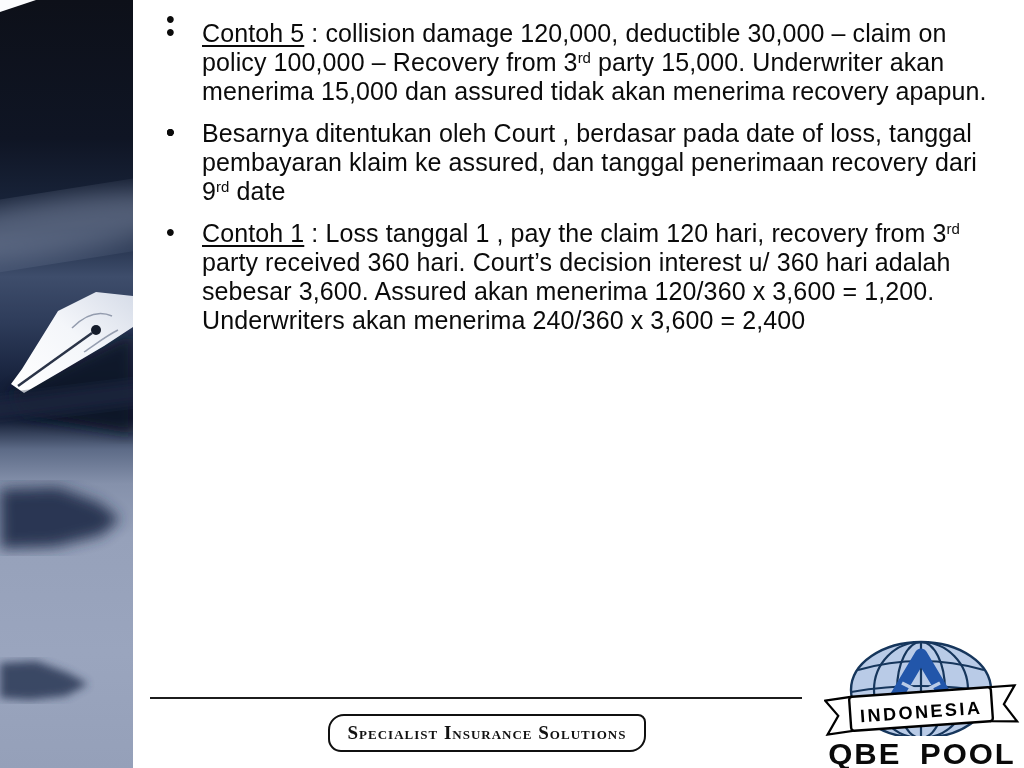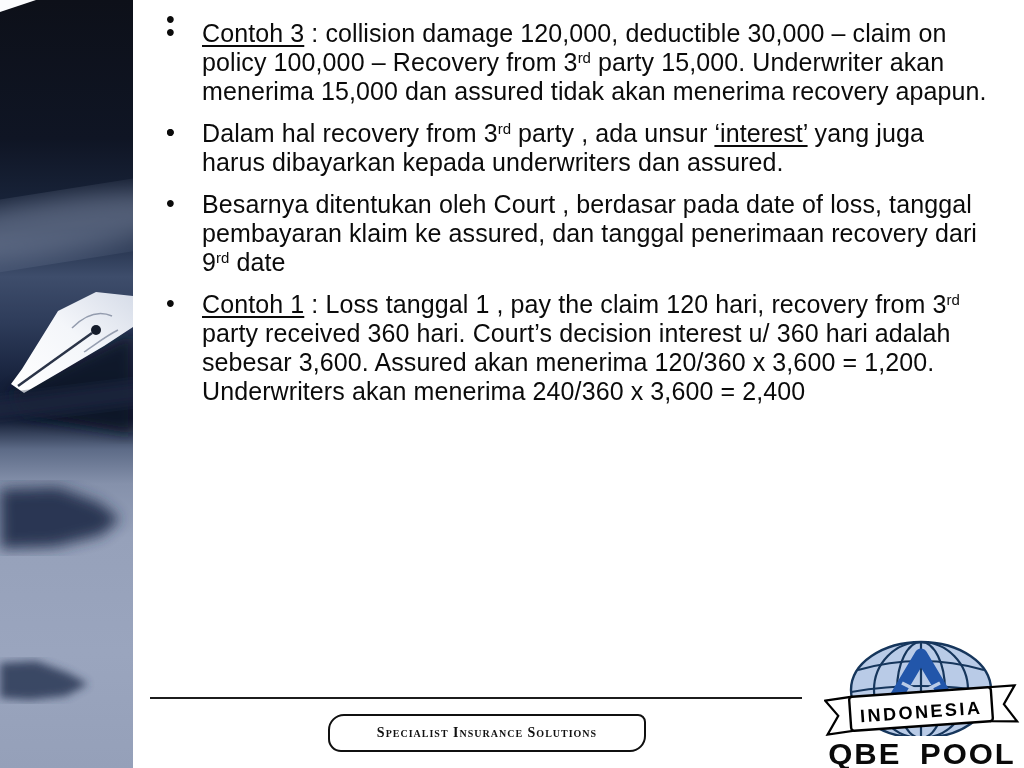--- a/index.html
+++ b/index.html
@@ -29,21 +29,21 @@
   }
   sup.seg-sup{font-size:15px;line-height:0;vertical-align:8px;letter-spacing:0;}
 
   
   .footer-line{position:absolute;left:150px;top:697px;width:652px;border-top:2px solid #1c1c1c;}
   .banner{
     position:absolute;left:328px;top:714px;width:318px;height:38px;box-sizing:border-box;
     border:2px solid #101010;border-radius:16px 8px 16px 13px;background:#ffffff;
     display:flex;align-items:center;justify-content:center;
     font-family:"Liberation Serif", serif;font-variant:small-caps;font-weight:700;
-    font-size:14px;letter-spacing:1px;color:#111;
+    font-size:19px;letter-spacing:1px;color:#111;
   }
 
   
   .logo{position:absolute;left:824px;top:640px;width:196px;height:128px;}
   .logo svg{display:block;}
   .globe-fill{fill:var(--globe-fill,#b9cbe7);}
   .globe-line{stroke:var(--globe-line,#16365c);}
   .knot{stroke:var(--logo-knot-blue,#2256aa);}
   .pool-label{
     position:absolute;left:0;top:96px;width:100%;text-align:center;
@@ -104,23 +104,23 @@
 
       <polygon points="0,489 58,487 100,503 120,519 102,535 55,547 0,549" fill="#232f4b" opacity="0.92" filter="url(#b7)"></polygon>
       <polygon points="0,663 36,661 68,673 88,684 66,696 30,700 0,698" fill="#2b3954" opacity="0.85" filter="url(#b4)"></polygon>
 
       <polygon points="0,0 36,0 0,12" fill="#fbfcfe"></polygon>
     </svg>
   </div>
 
   <ul class="bullets" id="bullet-list">
       <li><span class="marker">•</span></li>
-      <li><span class="marker">•</span><span><span class="seg-underline">Contoh 3</span><span class="seg-normal"> : collision damage 120,000, deductible 30,000 – claim on policy 100,000 – Recovery from 3</span><sup class="seg-sup">rd</sup><span class="seg-normal"> party 15,000. Underwriter akan menerima 15,000 dan assured tidak akan menerima recovery apapun.</span></span></li>
+      <li><span class="marker">•</span><span><span class="seg-underline">Contoh 5</span><span class="seg-normal"> : collision damage 120,000, deductible 30,000 – claim on policy 100,000 – Recovery from 3</span><sup class="seg-sup">rd</sup><span class="seg-normal"> party 15,000. Underwriter akan menerima 15,000 dan assured tidak akan menerima recovery apapun.</span></span></li>
       <li><span class="marker">•</span></li>
-      <li><span class="marker">•</span><span><span class="seg-normal">Dalam hal recovery from 3</span><sup class="seg-sup">rd</sup><span class="seg-normal"> party , ada unsur </span><span class="seg-underline">‘interest’</span><span class="seg-normal"> yang juga harus dibayarkan kepada underwriters dan assured.</span></span></li>
+      <li><span class="marker">•</span></li>
       <li><span class="marker">•</span><span><span class="seg-normal">Besarnya ditentukan oleh Court , berdasar pada date of loss, tanggal pembayaran klaim ke assured, dan tanggal penerimaan recovery dari 9</span><sup class="seg-sup">rd</sup><span class="seg-normal"> date</span></span></li>
       <li><span class="marker">•</span><span><span class="seg-underline">Contoh 1</span><span class="seg-normal"> : Loss tanggal 1 , pay the claim 120 hari, recovery from 3</span><sup class="seg-sup">rd</sup><span class="seg-normal"> party received 360 hari. Court’s decision interest u/ 360 hari adalah sebesar 3,600. Assured akan menerima 120/360 x 3,600 = 1,200. Underwriters akan menerima 240/360 x 3,600 = 2,400</span></span></li>
     </ul>
 
   <div class="footer-line"></div>
   <div class="banner">
     <span>Specialist Insurance Solutions</span>
   </div>
 
   <div class="logo">

